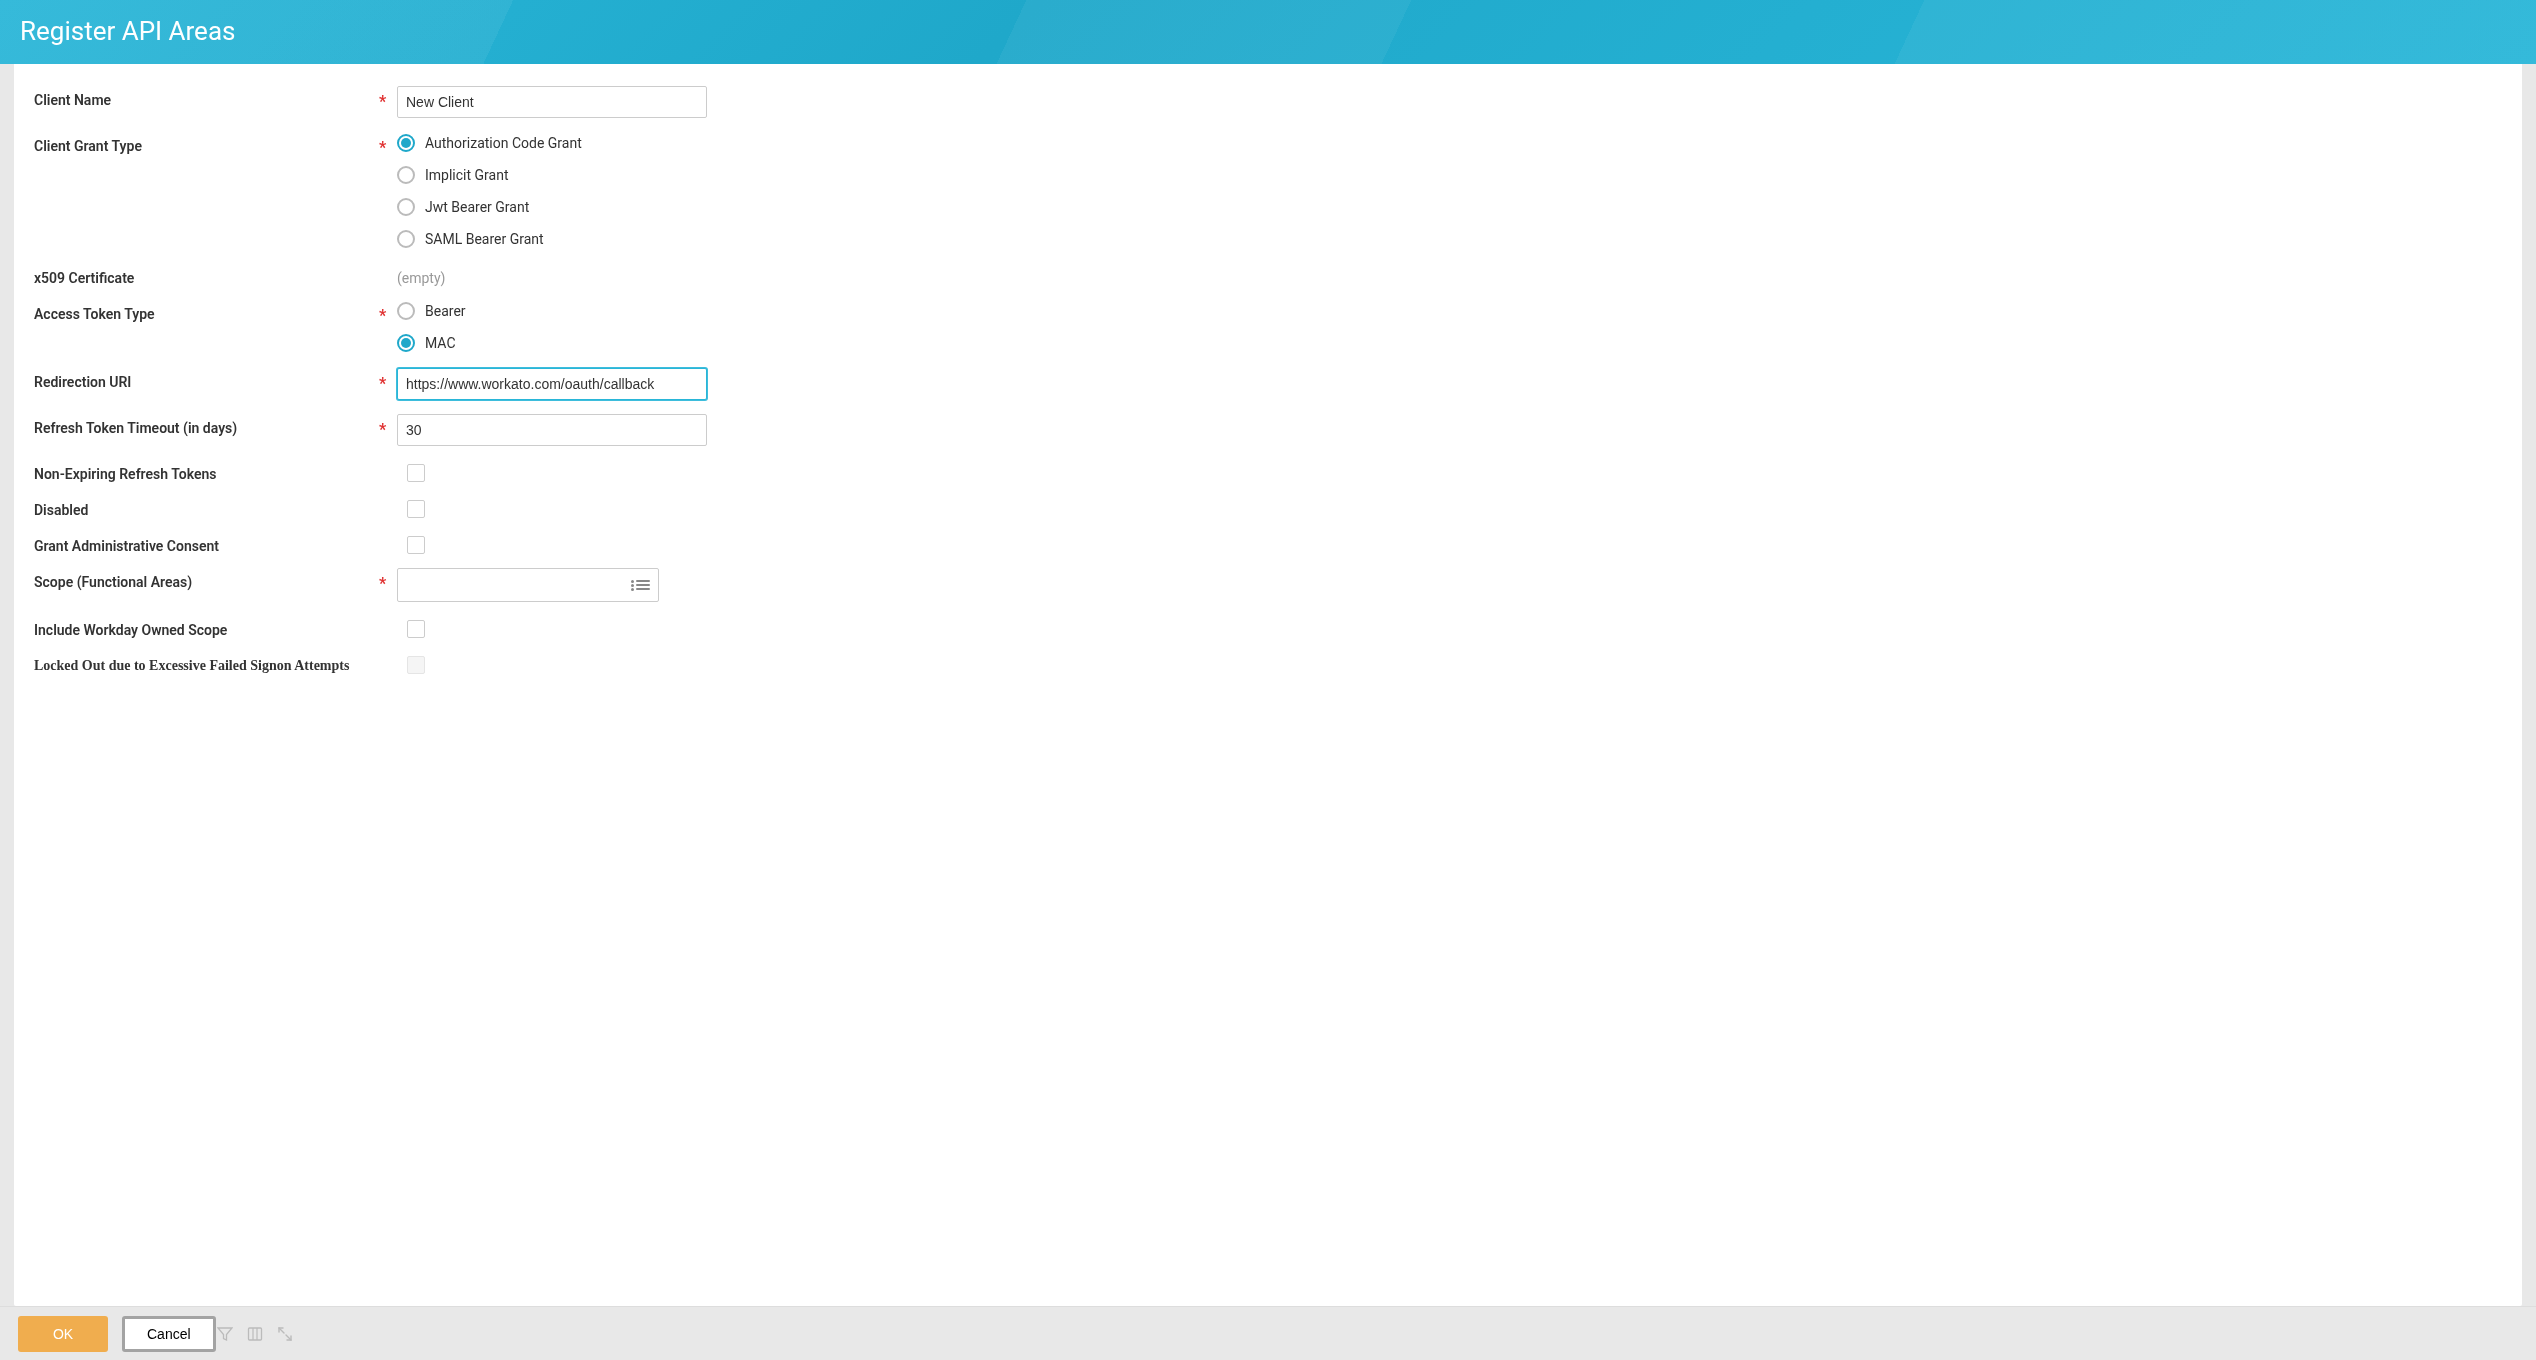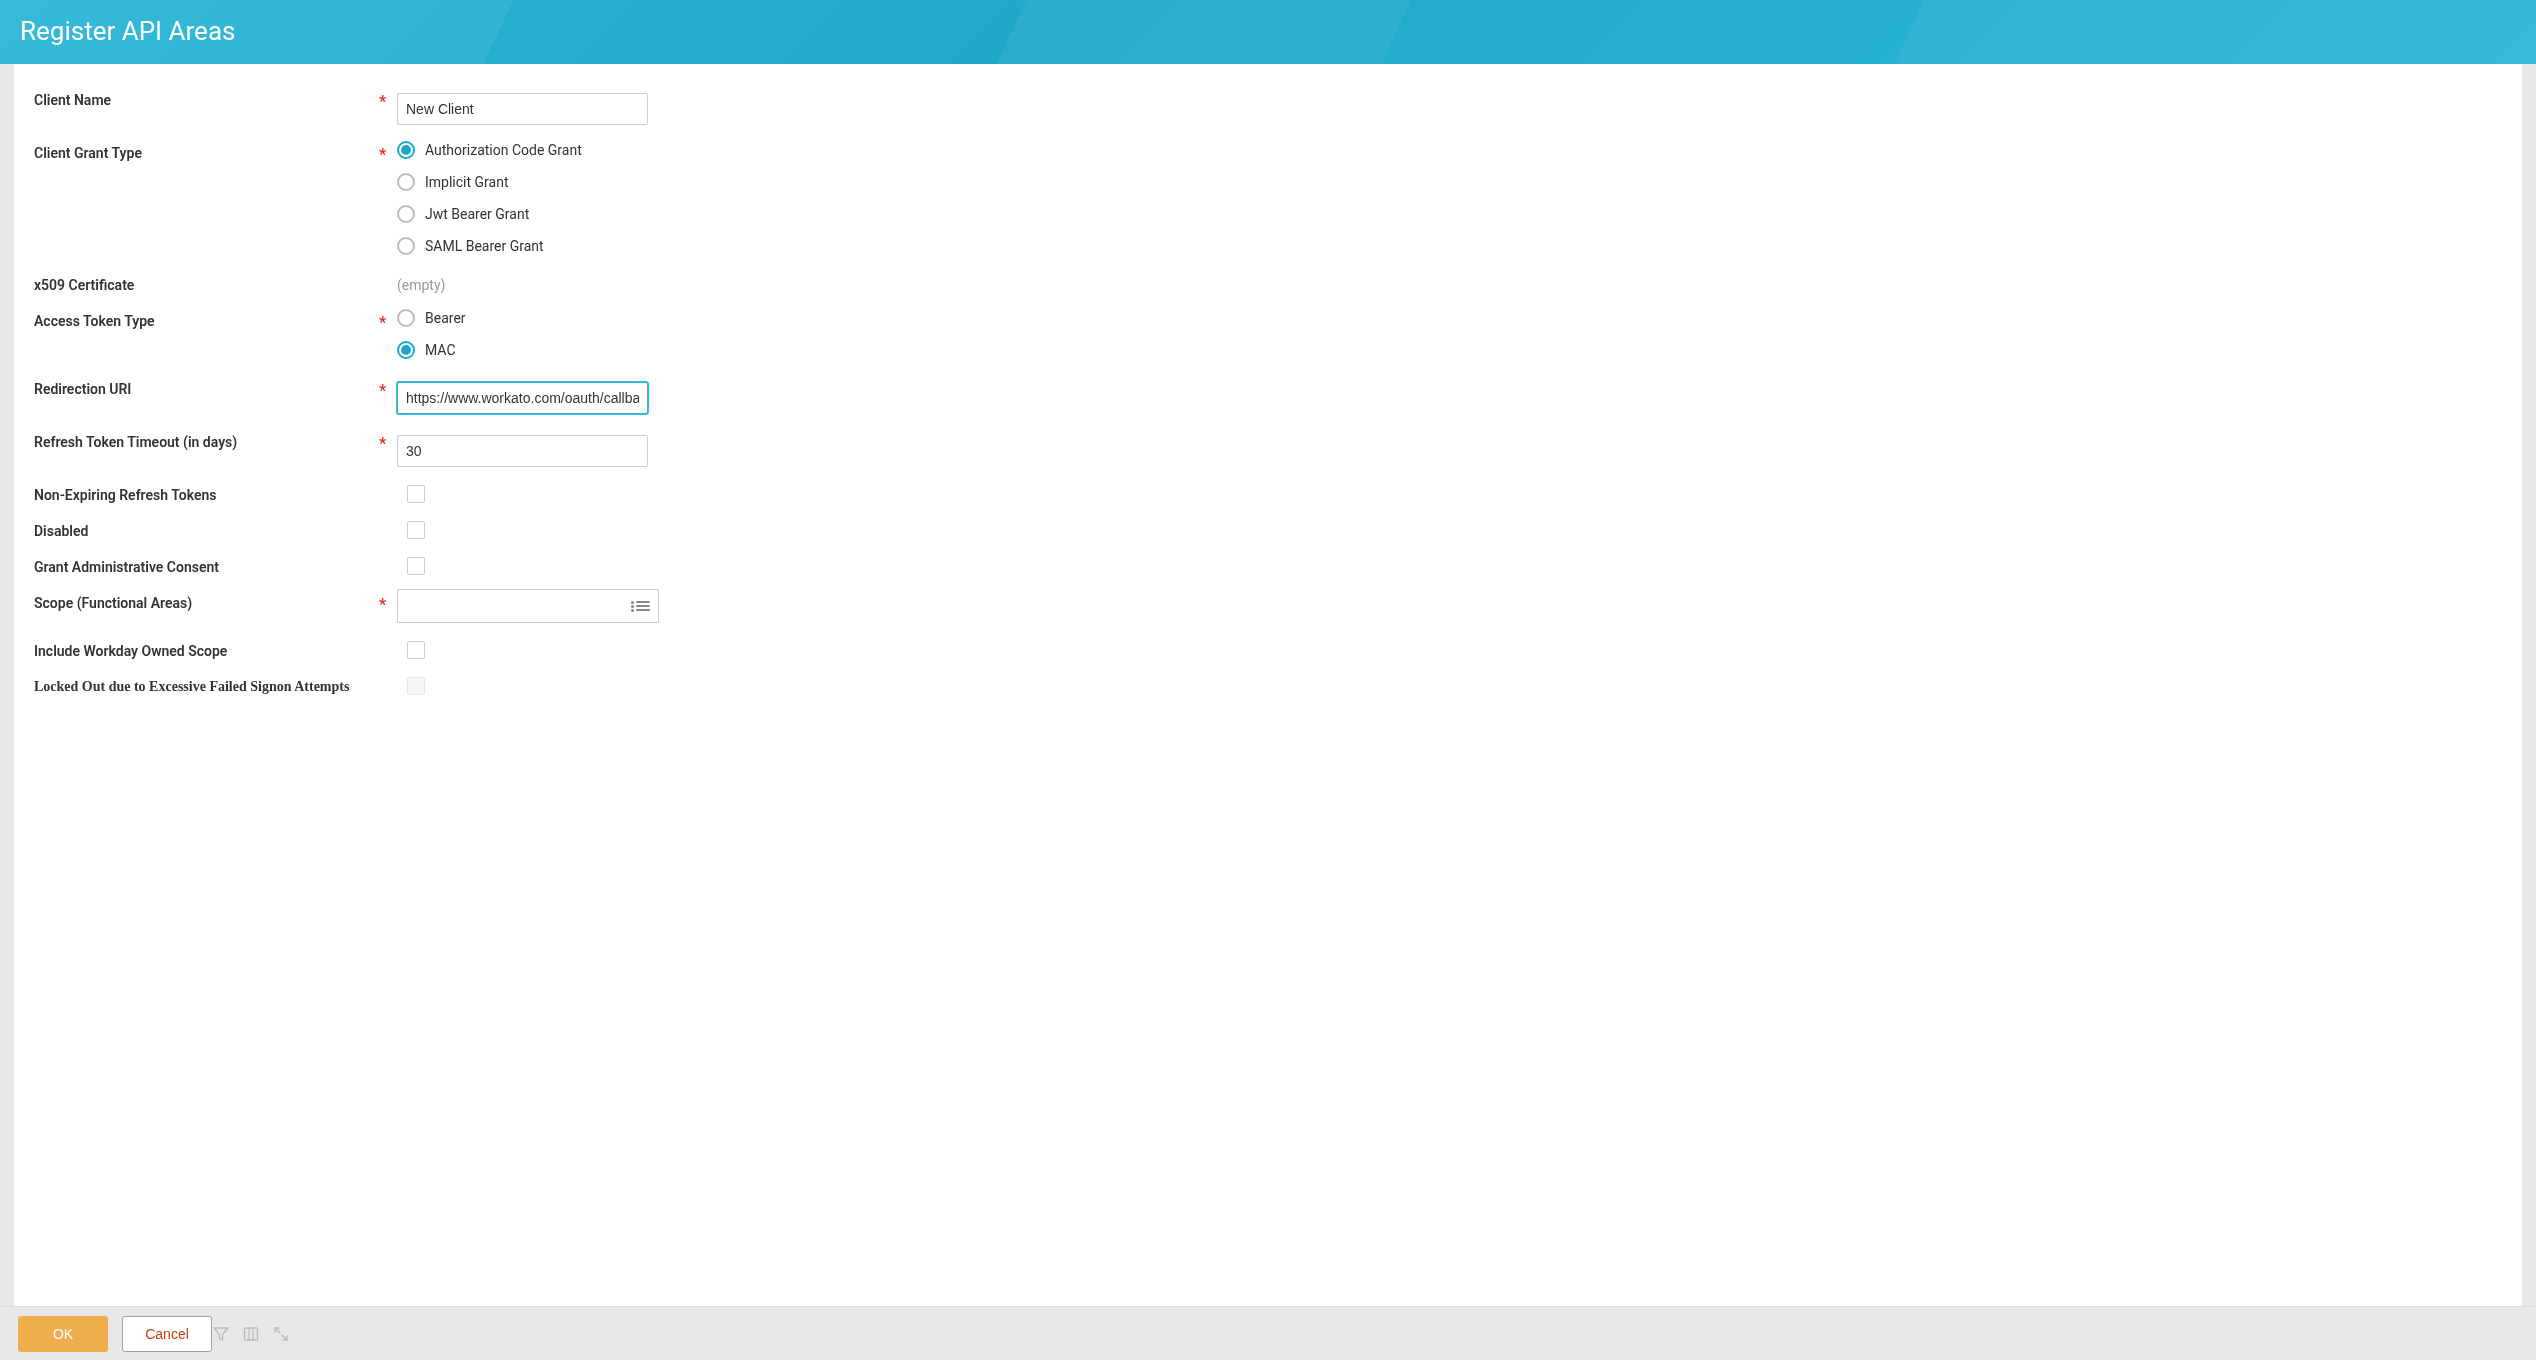--- a/index.html
+++ b/index.html
@@ -83,30 +83,29 @@
   }
 
   .field-col {
     flex: 0 0 auto;
     display: flex;
     flex-direction: column;
     gap: 10px;
   }
 
   .text-input {
-    width: 251px;
+    width: 310px;
     height: 32px;
     border: 1px solid #ccc;
     border-radius: 2px;
     padding: 4px 8px;
     font-size: 14px;
     color: #333;
     background: #fff;
     outline: none;
-    margin-top: 7px;
   }
   .text-input.highlight {
     border-color: #29b6d8;
     box-shadow: 0 0 0 1px rgba(41,182,216,0.9);
   }
 
   .radio-row {
     display: flex;
     align-items: center;
     gap: 10px;
@@ -219,22 +218,22 @@
     align-items: center;
     justify-content: center;
     padding: 0 22px;
   }
   .btn-primary {
     background: #f0ad4e;
     color: #fff;
   }
   .btn-secondary {
     background: #fff;
-    color: #c2410c;
-    border: 1px solid #a3a3a3;
+    color: #000000;
+    border: 3px solid #a3a3a3;
   }
   .footer-right {
     display: flex;
     gap: 12px;
     color: #bbb;
   }
   .footer-icon {
     width: 18px;
     height: 18px;
     display: inline-flex;

